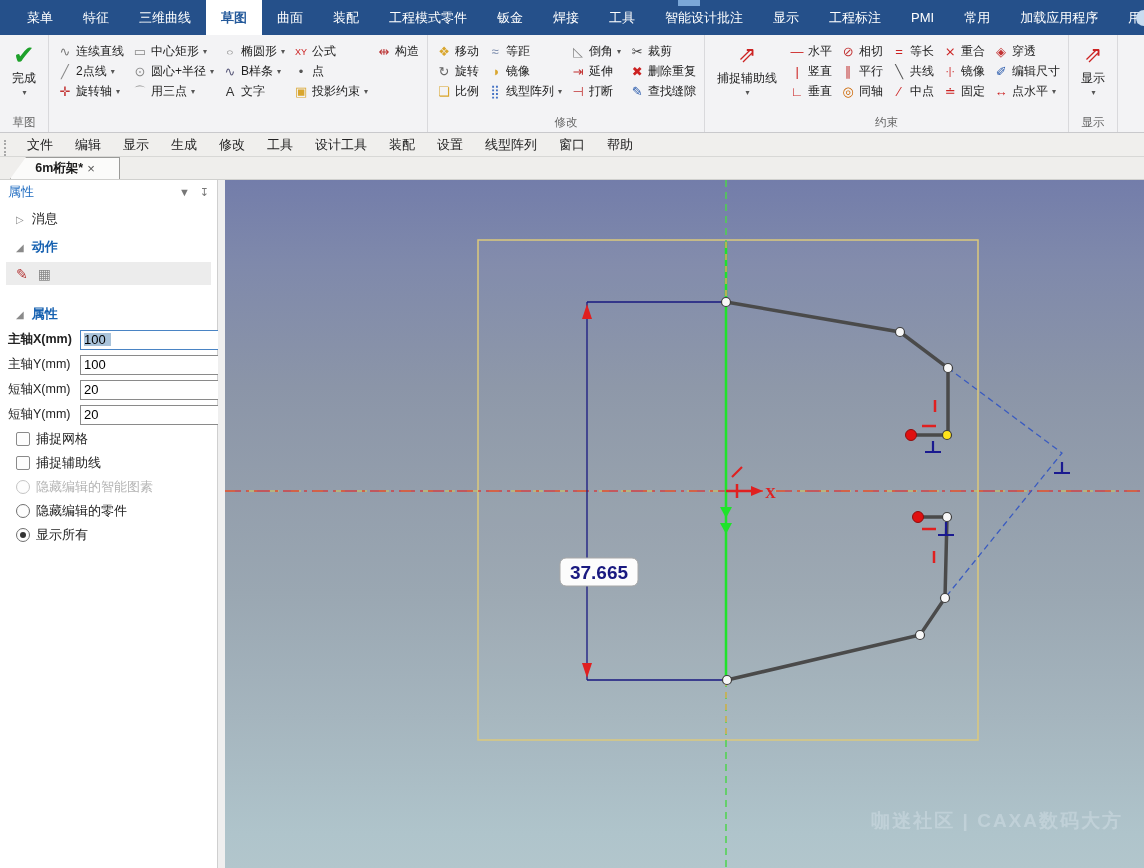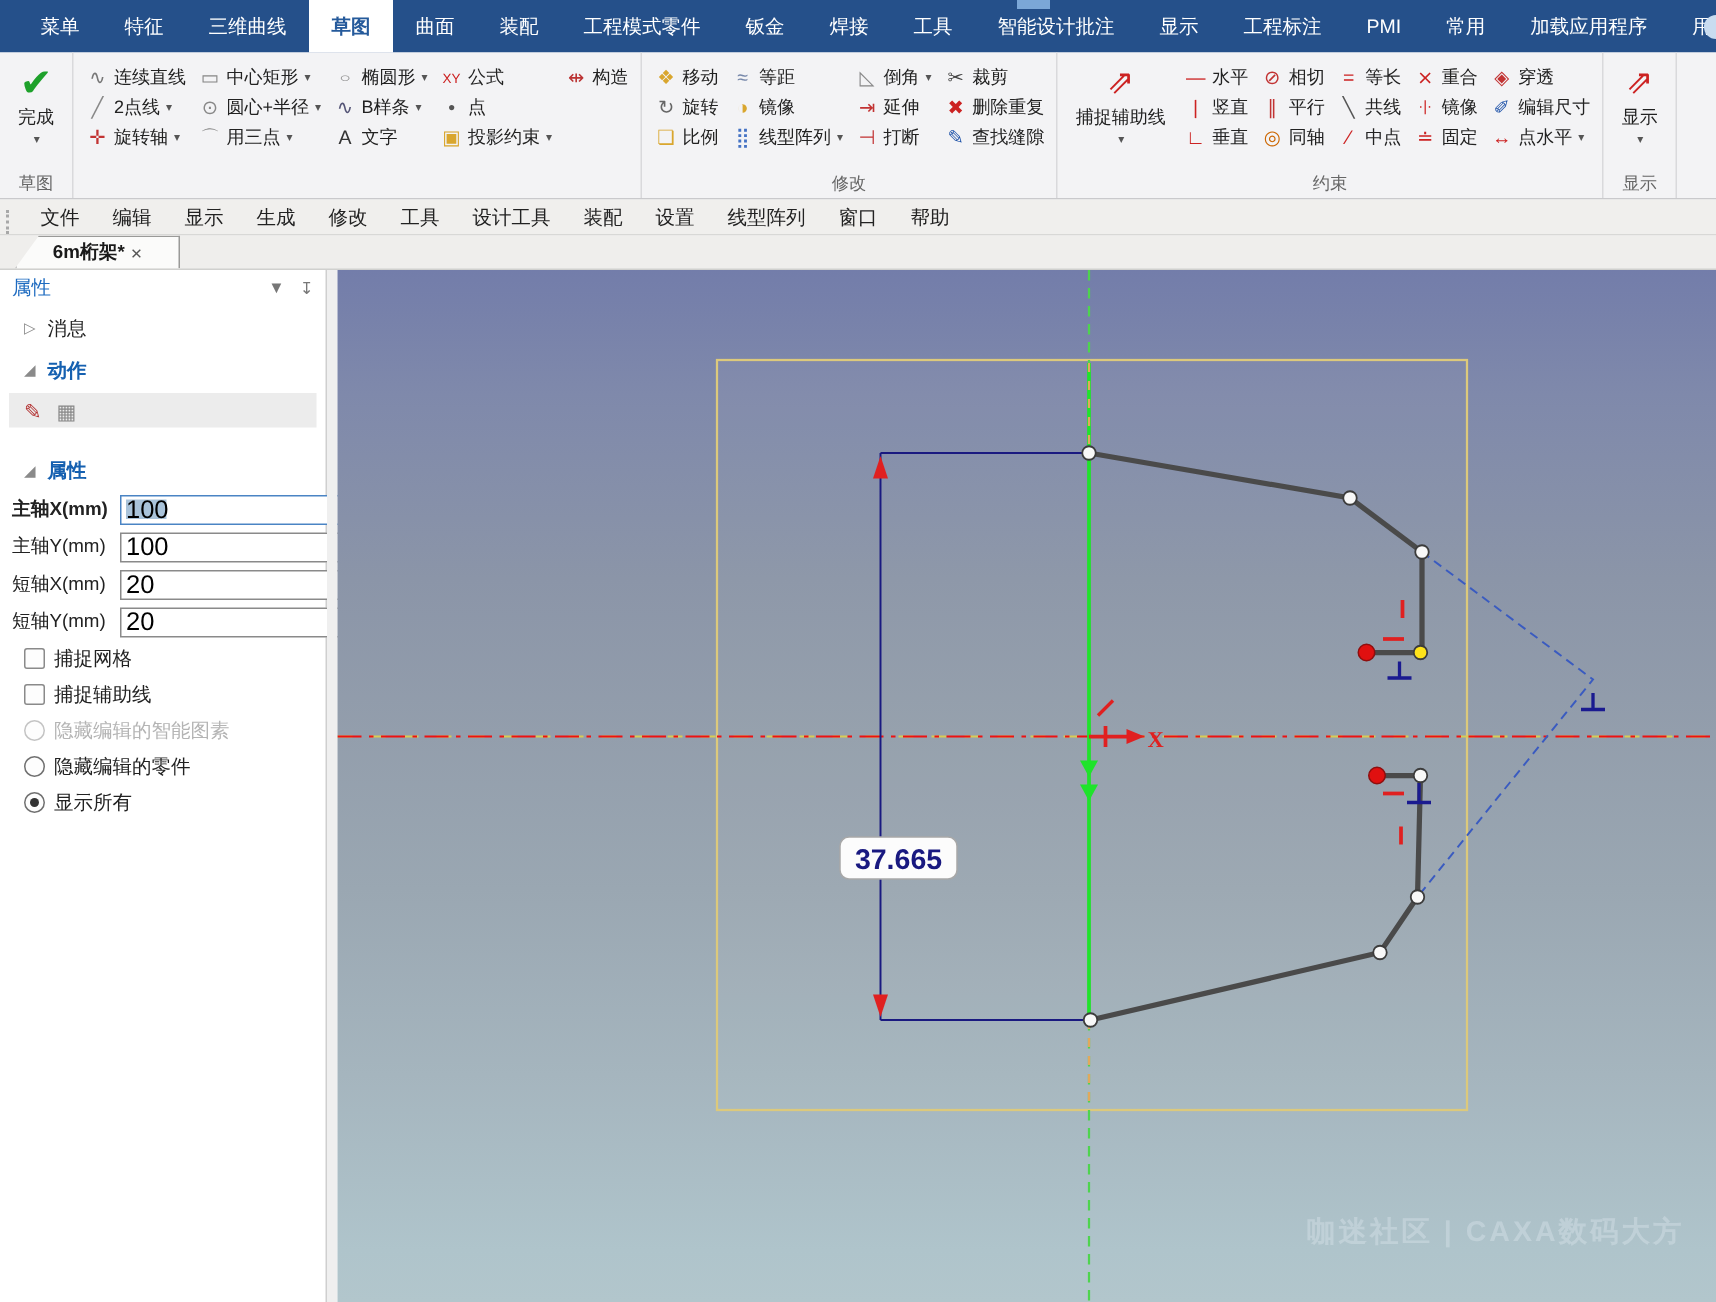--- a/index.html
+++ b/index.html
@@ -68,21 +68,21 @@
     border-radius:2px; flex:none; }
   .pradio { width:14px; height:14px; border:1px solid #707070; border-radius:50%;
     background:#fdfdfd; flex:none; position:relative; }
   .pradio.checked:after { content:""; position:absolute; left:3px; top:3px;
     width:6px; height:6px; border-radius:50%; background:#333; }
   .pradio.disabled { border-color:#c4c4c4; }
   .dim { color:#b4b4b4; }
   .frow { display:flex; align-items:center; padding:2px 6px 2px 8px; height:25px; }
   .flabel { width:72px; flex:none; font-size:12.5px; }
   .flabel.bold { font-weight:bold; }
-  .finput { flex:1; height:20px; border:1px solid #8a8a8a; font-size:17px;
+  .finput { flex:1; height:20px; border:1px solid #8a8a8a; font-size:13px;
     padding:0 3px; font-family:"Liberation Sans",sans-serif; background:#fff; }
   .finput.sel { border-color:#4a84c4;
     background-image:linear-gradient(#a9c3da,#a9c3da);
     background-size:27px 74%; background-repeat:no-repeat; background-position:3px 50%; }
   #underconstrained-btn { display:block; width:202px; margin:8px auto 0 auto; height:22px;
     background:#f5f5f5; border:1px solid #c8c8c8; color:#9a9a9a; font-size:13px;
     font-family:"Liberation Sans",sans-serif; }
 
   
   #canvas { position:absolute; left:225px; top:180px; width:919px; height:688px;

